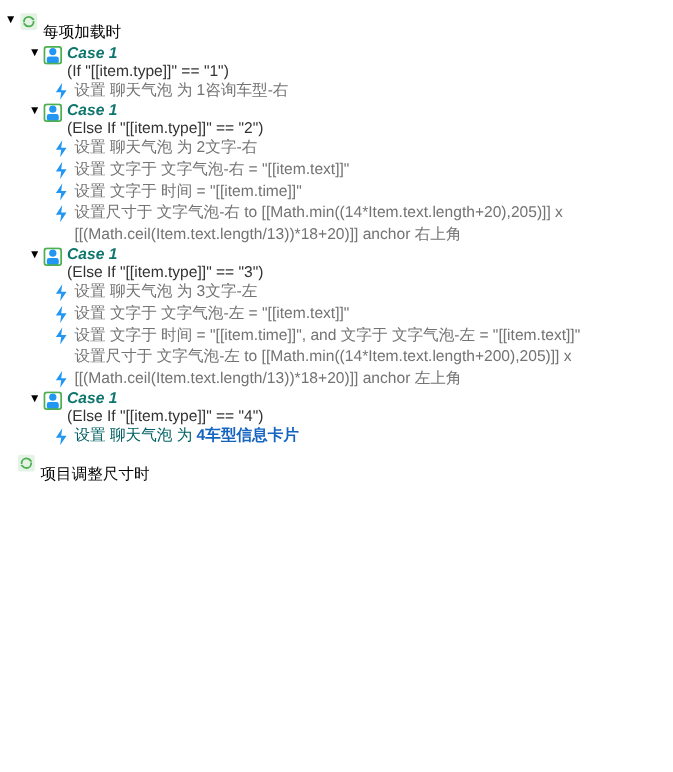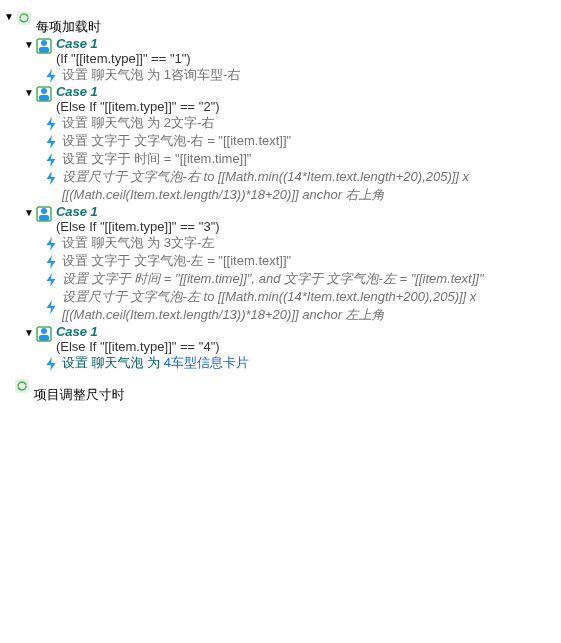--- a/index.html
+++ b/index.html
@@ -57,21 +57,20 @@
     }
     .row {
       display: flex;
       align-items: flex-start;
       padding: 0px 0;
     }
     .indent-1 { margin-left: 20px; }
     .multiline-label {
       display: block;
       max-width: 460px;
-      font-style: italic;
     }
   </style>
 </head>
 <body>
 
 <div class="tree-container">
 
   <div class="row">
     <span class="expand-arrow">▼</span>
 
@@ -185,21 +184,21 @@
         <span class="label label-teal">设置 文字于 文字气泡-左 = "[[item.text]]"</span>
       </div>
 
       <div class="row" style="align-items:flex-start;">
         <svg width="14" height="16" viewBox="0 0 14 18" style="margin-right:4px;margin-top:2px;flex-shrink:0;">
           <polygon points="8,1 2,10 7,10 6,17 12,8 7,8" fill="#2196F3"></polygon>
         </svg>
         <span class="label label-teal multiline-label">设置 文字于 时间 = "[[item.time]]", and 文字于 文字气泡-左 = "[[item.text]]"</span>
       </div>
 
-      <div class="row" style="align-items:center;">
+      <div class="row" style="align-items:flex-end;">
         <svg width="14" height="16" viewBox="0 0 14 18" style="margin-right:4px;margin-top:2px;flex-shrink:0;">
           <polygon points="8,1 2,10 7,10 6,17 12,8 7,8" fill="#2196F3"></polygon>
         </svg>
         <span class="label label-teal multiline-label">设置尺寸于 文字气泡-左 to [[Math.min((14*Item.text.length+200),205)]] x [[(Math.ceil(Item.text.length/13))*18+20)]] anchor 左上角</span>
       </div>
     </div>
   </div>
 
   <div class="indent-1">
     <div class="row">
@@ -213,21 +212,21 @@
         <span class="label-blue">Case 1</span><br>
         <span class="label-dark">(Else If "[[item.type]]" == "4")</span>
       </span>
     </div>
     <div class="indent-1">
 
       <div class="row">
         <svg width="14" height="16" viewBox="0 0 14 18" style="margin-right:4px;margin-top:2px;flex-shrink:0;">
           <polygon points="8,1 2,10 7,10 6,17 12,8 7,8" fill="#2196F3"></polygon>
         </svg>
-        <span class="label"><span style="color:#006064;">设置 聊天气泡 为 </span><span style="color:#1565C0;font-weight:normal;">4车型信息卡片</span></span>
+        <span class="label"><span style="color:#006064;">设置 聊天气泡 为 </span><span style="color:#1565C0;font-weight:bold;">4车型信息卡片</span></span>
       </div>
     </div>
   </div>
 
   <div class="row" style="margin-top:4px;justify-content:flex-end;">
     <span class="expand-arrow" style="visibility:hidden;">▶</span>
     <svg class="icon-loop" viewBox="0 0 16 16" fill="none">
       <rect x="1" y="1" width="14" height="14" rx="2" fill="#4CAF50" opacity="0.15"></rect>
       <path d="M4 8 C4 5.8 5.8 4 8 4 C9.5 4 10.8 4.8 11.5 6" stroke="#4CAF50" stroke-width="1.5" fill="none" stroke-linecap="round"></path>
       <path d="M12 8 C12 10.2 10.2 12 8 12 C6.5 12 5.2 11.2 4.5 10" stroke="#4CAF50" stroke-width="1.5" fill="none" stroke-linecap="round"></path>

